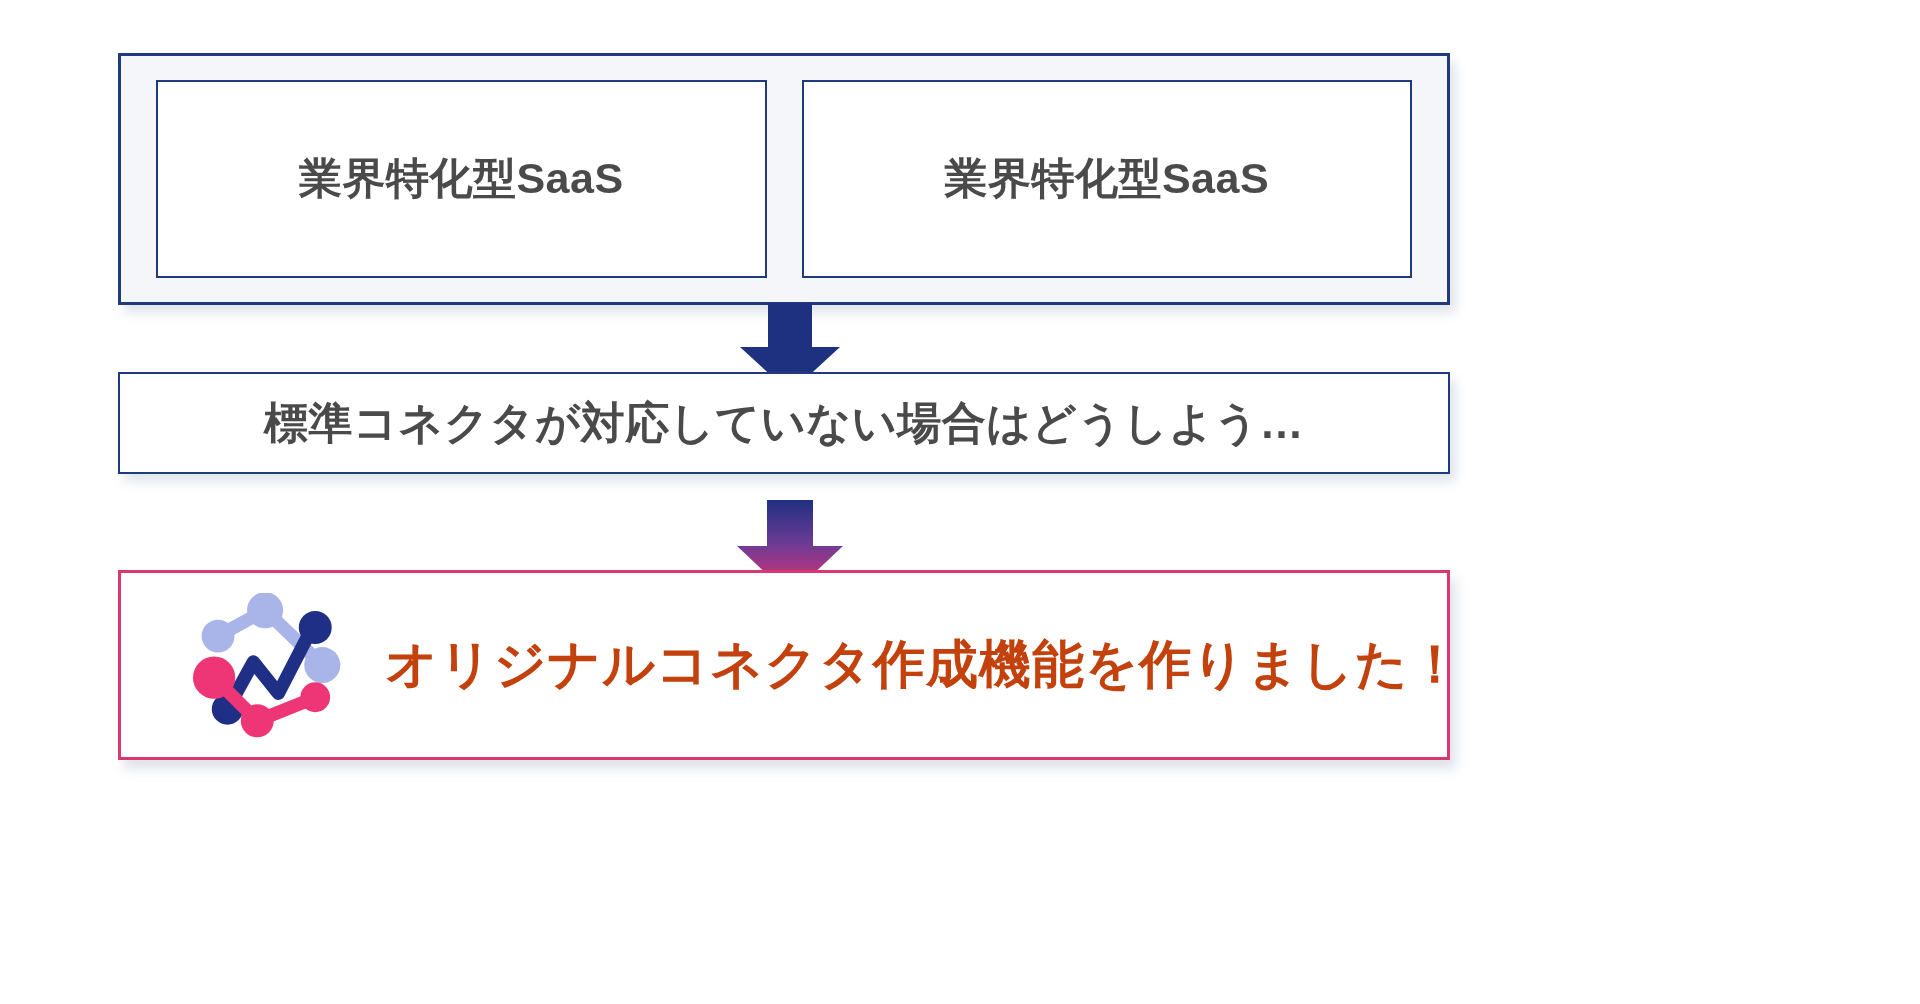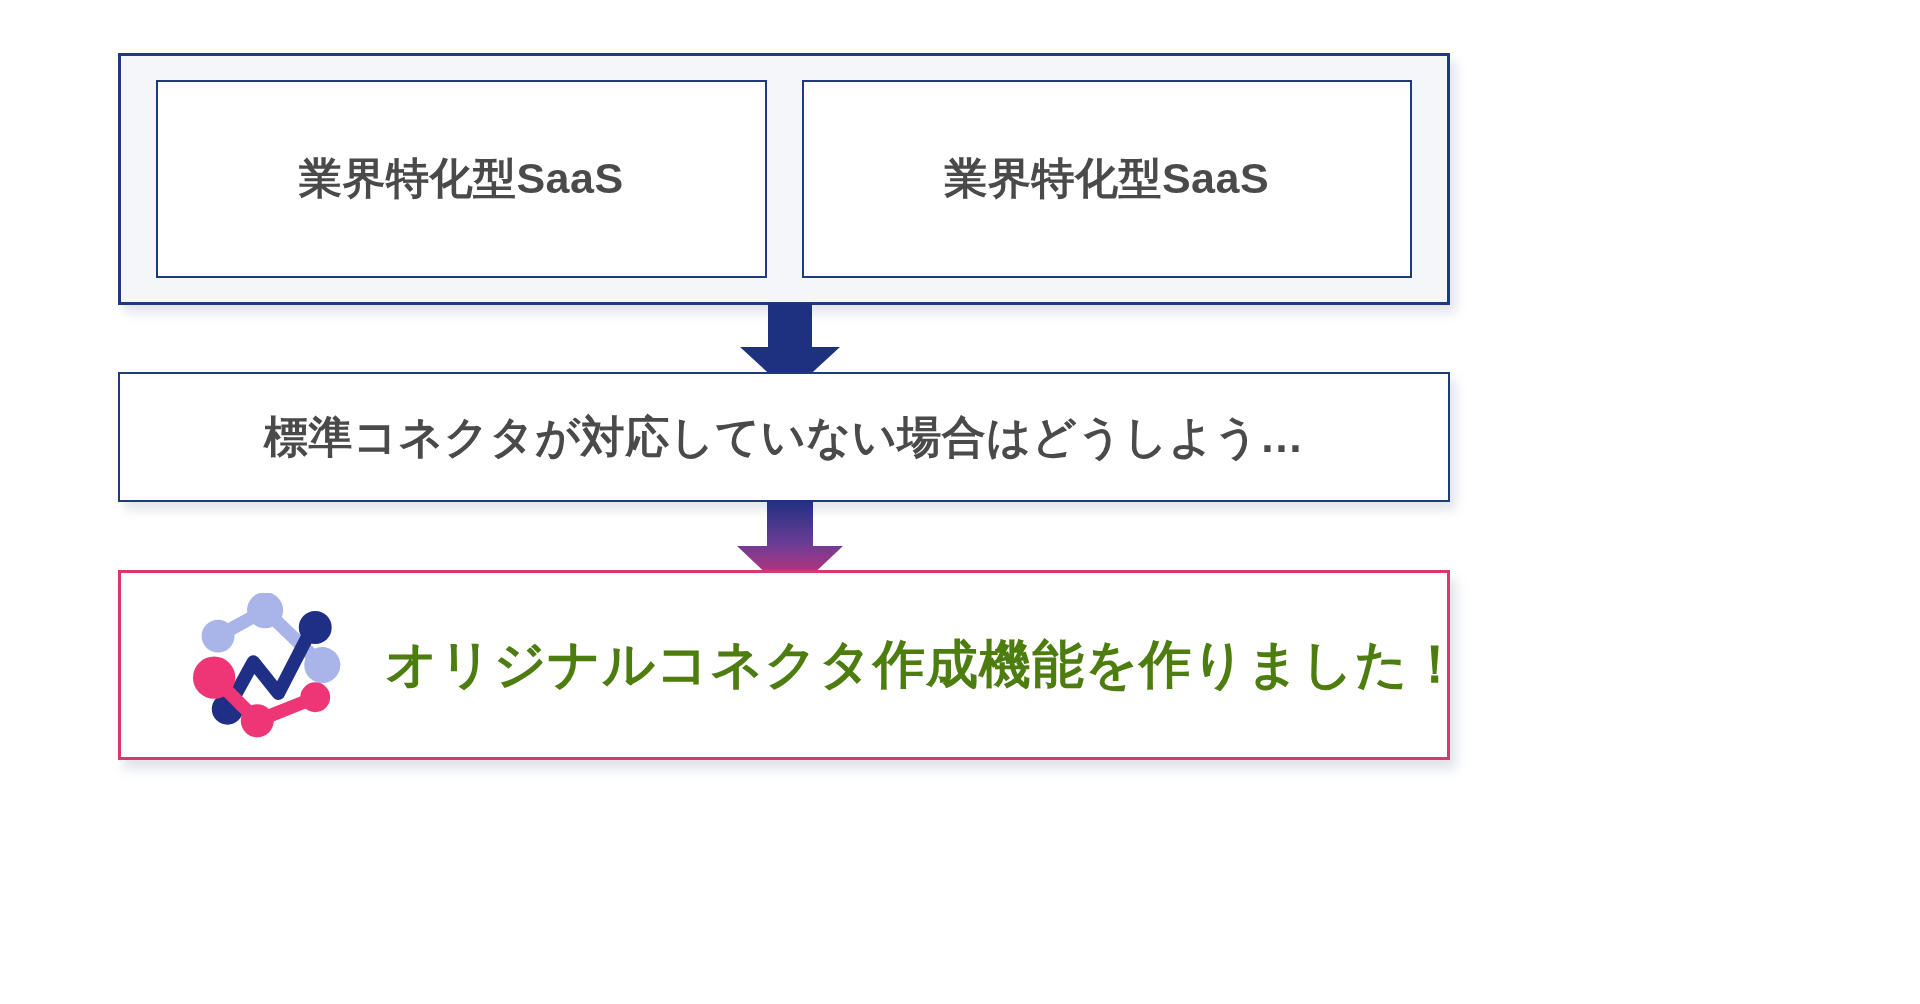--- a/index.html
+++ b/index.html
@@ -79,21 +79,21 @@
     top: 303px;
     width: 110px;
     height: 90px;
   }
 
   
   .mid-box {
     left: 118px;
     top: 372px;
     width: 1332px;
-    height: 130px;
+    height: 102px;
     background: #ffffff;
     border: 2px solid #1f3b7d;
     box-shadow: 6px 8px 10px rgba(150,160,185,0.28);
     display: flex;
     align-items: center;
     justify-content: center;
   }
   .mid-label {
     font-size: 44px;
     font-weight: 700;
@@ -127,21 +127,21 @@
   }
   .brand-logo {
     width: 160px;
     height: 145px;
     flex: 0 0 auto;
     margin-right: 36px;
   }
   .bottom-label {
     font-size: 52px;
     font-weight: 800;
-    color: #4d7c0f;
+    color: #c2410c;
     white-space: nowrap;
     letter-spacing: 1px;
   }
 </style>
 </head>
 <body>
 
 <div id="stage">
 
   <div class="panel top-group"></div>

